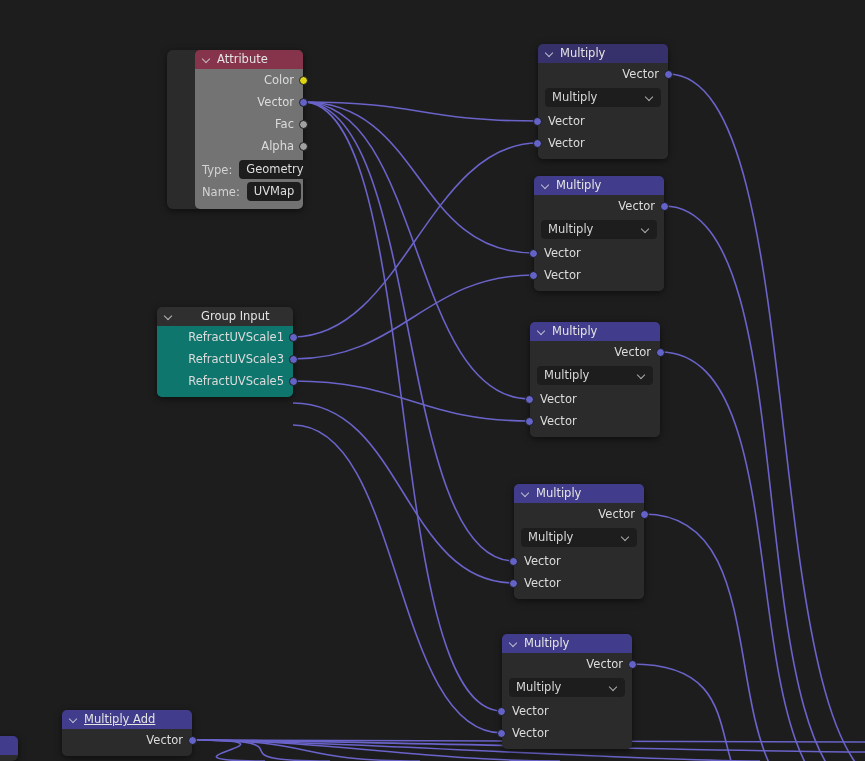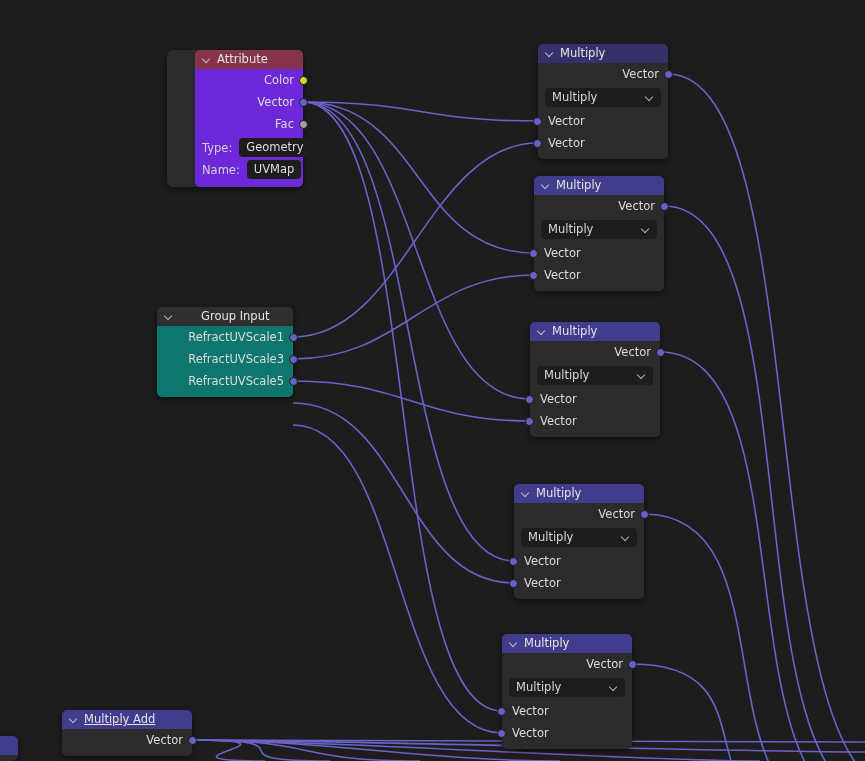--- a/index.html
+++ b/index.html
@@ -182,24 +182,25 @@
       <path d="M 192 740 C 322 740, 290 761, 420 761" fill="none" stroke="#6a63c9" stroke-width="1.6"></path>
       <path d="M 192 740 C 322 740, 200 761, 330 761" fill="none" stroke="#6a63c9" stroke-width="1.6"></path>
       <path d="M 192 740 C 322 740, 135 761, 265 761" fill="none" stroke="#6a63c9" stroke-width="1.6"></path>
     </svg>
   <div id="nodes-layer">
       <div class="node" style="left: 167px; top: 50px; width: 136px; padding-left: 28px;">
         <div class="node-header" style="background: rgb(133, 52, 75);">
           <span class="chev"></span>
           <span>Attribute</span>
         </div>
-        <div class="node-body" style="background: #6d28d9;">
+        <div class="node-body" style="background: #737373;">
           <div class="row out"><span>Color</span><span class="sock right" style="background: rgb(220, 214, 23);"></span></div>
           <div class="row out"><span>Vector</span><span class="sock right" style="background: rgb(99, 99, 199);"></span></div>
           <div class="row out"><span>Fac</span><span class="sock right" style="background: rgb(161, 161, 161);"></span></div>
+          <div class="row out"><span>Alpha</span><span class="sock right" style="background: rgb(161, 161, 161);"></span></div>
           <div class="labeled">
             <span class="lab">Type:</span>
             <div class="fld">
               <span>Geometry</span>
               <span class="dchev"></span>
             </div>
           </div>
           <div class="labeled">
             <span class="lab">Name:</span>
             <div class="fld plain">

